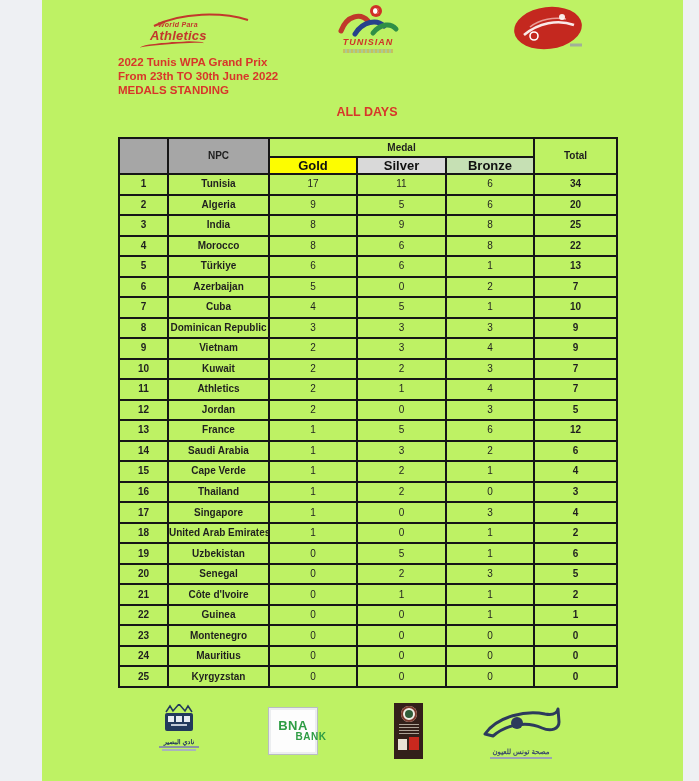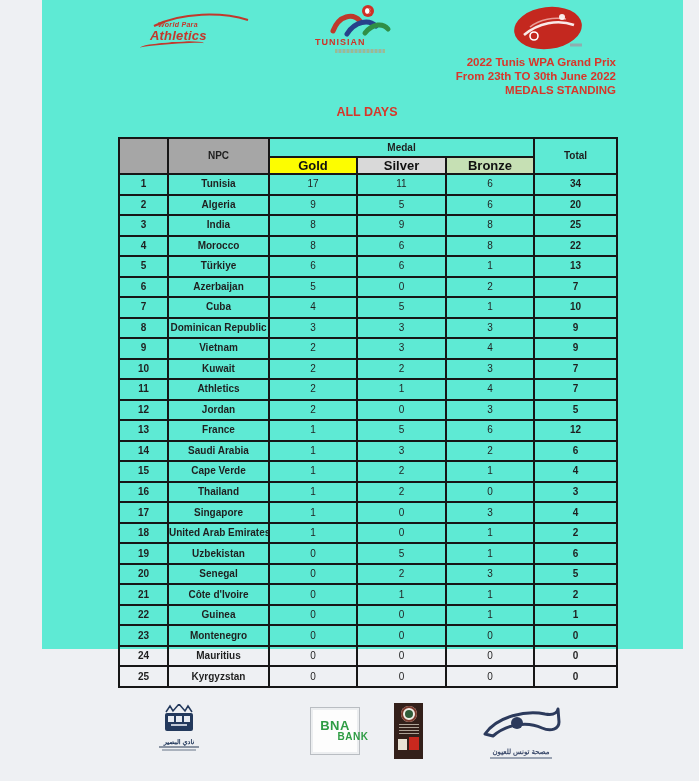--- a/index.html
+++ b/index.html
@@ -3,40 +3,40 @@
 <meta charset="utf-8">
 <style>
   html,body{margin:0;padding:0;}
   body{
     width:699px;height:781px;position:relative;
     background:#eef0f3;
     font-family:"Liberation Sans",sans-serif;
     -webkit-font-smoothing:antialiased;
     overflow:hidden;
   }
-  .page{position:absolute;left:42px;top:0;width:641px;height:649px;background:#5eead4;}
+  .page{position:absolute;left:42px;top:0;width:641px;height:781px;background:#bef264;}
 
   
   .wpa-logo{position:absolute;left:92px;top:12px;width:120px;height:40px;color:#c2382c;}
   .wpa-swoosh{position:absolute;left:18px;top:0;}
   .wpa-top{position:absolute;left:24px;top:9px;font-size:7px;font-weight:700;font-style:italic;letter-spacing:.3px;}
   .wpa-bottom{position:absolute;left:16px;top:16px;font-size:13px;font-weight:700;font-style:italic;letter-spacing:.2px;}
   .wpa-under{position:absolute;left:6px;top:30px;width:64px;height:5px;border-top:2px solid #c2382c;border-radius:50%;transform:rotate(-4deg);}
 
-  .npc-logo{position:absolute;left:273px;top:5px;width:90px;height:52px;}
+  .npc-logo{position:absolute;left:281px;top:5px;width:90px;height:52px;text-align:center;font-style:italic;}
   .npc-flag{position:absolute;left:47px;top:0;width:12px;height:12px;border-radius:50%;background:#d03026;}
   .npc-flag::after{content:"";position:absolute;left:3px;top:3px;width:6px;height:6px;border-radius:50%;background:#fff;box-shadow:inset -1.5px 0 0 #d03026;}
   .npc-swoosh{position:absolute;left:12px;top:2px;}
   .npc-name{position:absolute;left:0;top:32px;width:100%;font-size:9px;font-weight:700;color:#cf3327;letter-spacing:1px;}
   .npc-sub{position:absolute;left:20px;top:44px;width:50px;height:4px;background:repeating-linear-gradient(90deg,#c95,#c95 2px,#9ab 2px,#9ab 4px);opacity:.55;}
 
   .event-logo{position:absolute;left:468px;top:5px;width:82px;height:50px;}
 
   
-  .title-block{position:absolute;left:76px;top:55px;width:498px;text-align:right;color:#d8362a;}
+  .title-block{position:absolute;left:76px;top:55px;width:498px;text-align:left;color:#d8362a;}
   .title-line{font-size:11.5px;font-weight:700;line-height:14px;}
   .all-days{position:absolute;left:76px;top:105px;width:498px;text-align:center;color:#d8362a;font-size:12.5px;font-weight:700;}
 
   
   table.medals{
     position:absolute;left:76px;top:137px;width:498px;height:551px;
     border-collapse:collapse;table-layout:fixed;
   }
   table.medals td,table.medals th{
     border:2px solid #161616;padding:0;margin:0;
@@ -57,21 +57,21 @@
 
   
   .club-logo{position:absolute;left:112px;top:704px;width:50px;height:56px;text-align:center;color:#23395c;}
   .club-emblem{display:inline-block;}
   .club-text{font-size:6.5px;font-weight:700;line-height:7px;}
   .club-bar{margin:1px auto 0;width:40px;height:2px;background:#8a94a3;}
   .club-bar2{margin:1px auto 0;width:34px;height:2px;background:#aab2bd;}
 
   .bna-logo{position:absolute;left:226px;top:707px;width:48px;height:46px;background:#fdfdfd;
     border:1px solid #b9bdc2;box-shadow:inset 0 0 0 2px #eceef0;
-    display:flex;flex-direction:column;align-items:center;justify-content:center;margin-left:42px;}
+    display:flex;flex-direction:column;align-items:center;justify-content:center;}
   .bna-l1{font-size:13px;font-weight:700;color:#2e9c44;line-height:12px;letter-spacing:.5px;}
   .bna-l2{font-size:10px;font-weight:700;color:#2e9c44;line-height:10px;letter-spacing:.5px;padding-left:36px;}
 
   .sponsor-logo{position:absolute;left:352px;top:703px;width:29px;height:56px;background:#33201a;
     display:flex;flex-direction:column;align-items:center;}
   .sp-circle{margin-top:3px;width:16px;height:16px;border-radius:50%;background:#f2efe8;
     box-shadow:inset 0 0 0 2px #7a3b2e;position:relative;}
   .sp-circle::after{content:"";position:absolute;left:4px;top:4px;width:8px;height:8px;border-radius:50%;background:#2f5d3a;}
   .sp-lines{margin-top:2px;width:20px;height:10px;
     background:repeating-linear-gradient(180deg,#cdc3b5 0,#cdc3b5 1px,transparent 1px,transparent 3px);opacity:.8;}

